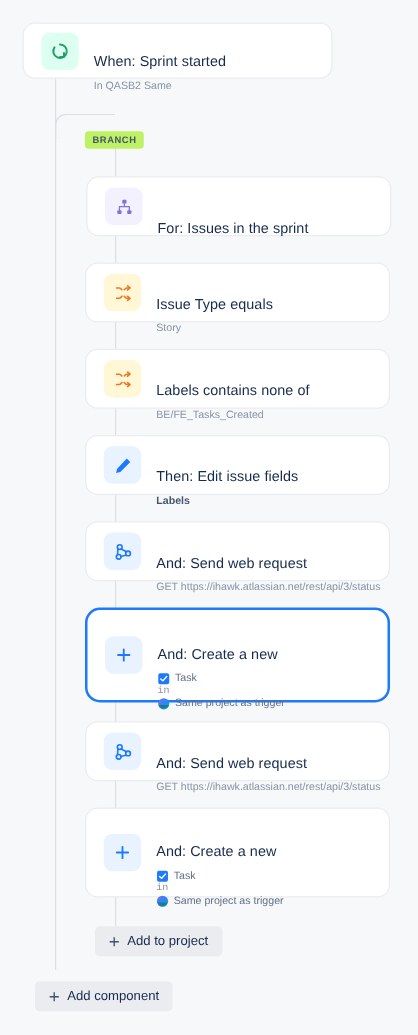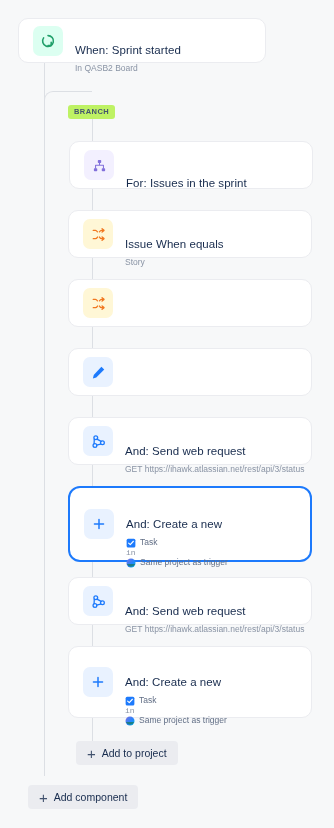--- a/index.html
+++ b/index.html
@@ -141,21 +141,21 @@
 
   <div class="card" style="left:18px; top:18px; width:248px; height:45px;">
     <div class="card-icon ic-green">
       <svg width="16" height="16" viewBox="0 0 16 16" fill="none">
         <path d="M8 2.6a5.4 5.4 0 1 1-4.4 2.3" stroke="#22a06b" stroke-width="1.6" stroke-linecap="round"></path>
         <path d="M11.2 9.4 L11.2 12.6 L8.1 12.6" stroke="#22a06b" stroke-width="1.6" stroke-linecap="round" stroke-linejoin="round"></path>
       </svg>
     </div>
     <div class="card-body">
       <div class="card-title">When: Sprint started</div>
-      <div class="card-sub">In QASB2 Board</div>
+      <div class="card-sub">In QASB2 Same</div>
     </div>
   </div>
 
   <div class="branch-pill" style="left:68px; top:105px;">BRANCH</div>
 
   <div class="card" style="left:69px; top:141px; width:244px; height:48px;">
     <div class="card-icon ic-purple">
       <svg width="15" height="15" viewBox="0 0 16 16" fill="none">
         <rect x="6.2" y="2" width="3.6" height="3.2" rx="0.8" fill="#8270db"></rect>
         <rect x="2" y="10.8" width="3.6" height="3.2" rx="0.8" fill="#8270db"></rect>
@@ -170,40 +170,48 @@
 
   <div class="card" style="left:68px; top:210px; width:244px; height:48px;">
     <div class="card-icon ic-yellow">
       <svg width="15" height="15" viewBox="0 0 16 16" fill="none">
         <path d="M2.4 3.6h2.3c1 0 1.5.6 2.2 1.5M2.4 12.4h2.3c1 0 1.6-.7 2.3-1.7" stroke="#f1771f" stroke-width="1.4" stroke-linecap="round"></path>
         <path d="M9 5.1c.7-.9 1.2-1.5 2.2-1.5h2M9 10.7c.7 1 1.2 1.7 2.2 1.7h2" stroke="#f1771f" stroke-width="1.4" stroke-linecap="round"></path>
         <path d="M11.8 1.9 13.9 3.6 11.8 5.3M11.8 10.7 13.9 12.4 11.8 14.1" stroke="#f1771f" stroke-width="1.4" stroke-linecap="round" stroke-linejoin="round" fill="none"></path>
       </svg>
     </div>
     <div class="card-body">
-      <div class="card-title">Issue When equals</div>
+      <div class="card-title">Issue Type equals</div>
       <div class="card-sub">Story</div>
     </div>
   </div>
 
   <div class="card" style="left:68px; top:279px; width:244px; height:48px;">
     <div class="card-icon ic-yellow">
       <svg width="15" height="15" viewBox="0 0 16 16" fill="none">
         <path d="M2.4 3.6h2.3c1 0 1.5.6 2.2 1.5M2.4 12.4h2.3c1 0 1.6-.7 2.3-1.7" stroke="#f1771f" stroke-width="1.4" stroke-linecap="round"></path>
         <path d="M9 5.1c.7-.9 1.2-1.5 2.2-1.5h2M9 10.7c.7 1 1.2 1.7 2.2 1.7h2" stroke="#f1771f" stroke-width="1.4" stroke-linecap="round"></path>
         <path d="M11.8 1.9 13.9 3.6 11.8 5.3M11.8 10.7 13.9 12.4 11.8 14.1" stroke="#f1771f" stroke-width="1.4" stroke-linecap="round" stroke-linejoin="round" fill="none"></path>
       </svg>
     </div>
+    <div class="card-body">
+      <div class="card-title">Labels contains none of</div>
+      <div class="card-sub">BE/FE_Tasks_Created</div>
+    </div>
   </div>
 
   <div class="card" style="left:68px; top:348px; width:244px; height:48px;">
     <div class="card-icon ic-blue">
       <svg width="15" height="15" viewBox="0 0 16 16" fill="none">
         <path d="M11.1 1.9 14.1 4.9 5.6 13.4 2 14.3 2.9 10.7z" fill="#1d7afc"></path>
       </svg>
+    </div>
+    <div class="card-body">
+      <div class="card-title">Then: Edit issue fields</div>
+      <div class="card-sub strong">Labels</div>
     </div>
   </div>
 
   <div class="card" style="left:68px; top:417px; width:244px; height:48px;">
     <div class="card-icon ic-blue">
       <svg width="15" height="15" viewBox="0 0 16 16" fill="none">
         <circle cx="5.1" cy="3.9" r="2" stroke="#1d7afc" stroke-width="1.4"></circle>
         <circle cx="12.2" cy="9.3" r="2" stroke="#1d7afc" stroke-width="1.4"></circle>
         <circle cx="4.2" cy="12.2" r="2" stroke="#1d7afc" stroke-width="1.4"></circle>
         <path d="M6.3 5.5 10.9 7.9M10.3 10.9 6.0 11.9M3.5 5.7 3.3 10.3" stroke="#1d7afc" stroke-width="1.4" stroke-linecap="round"></path>

